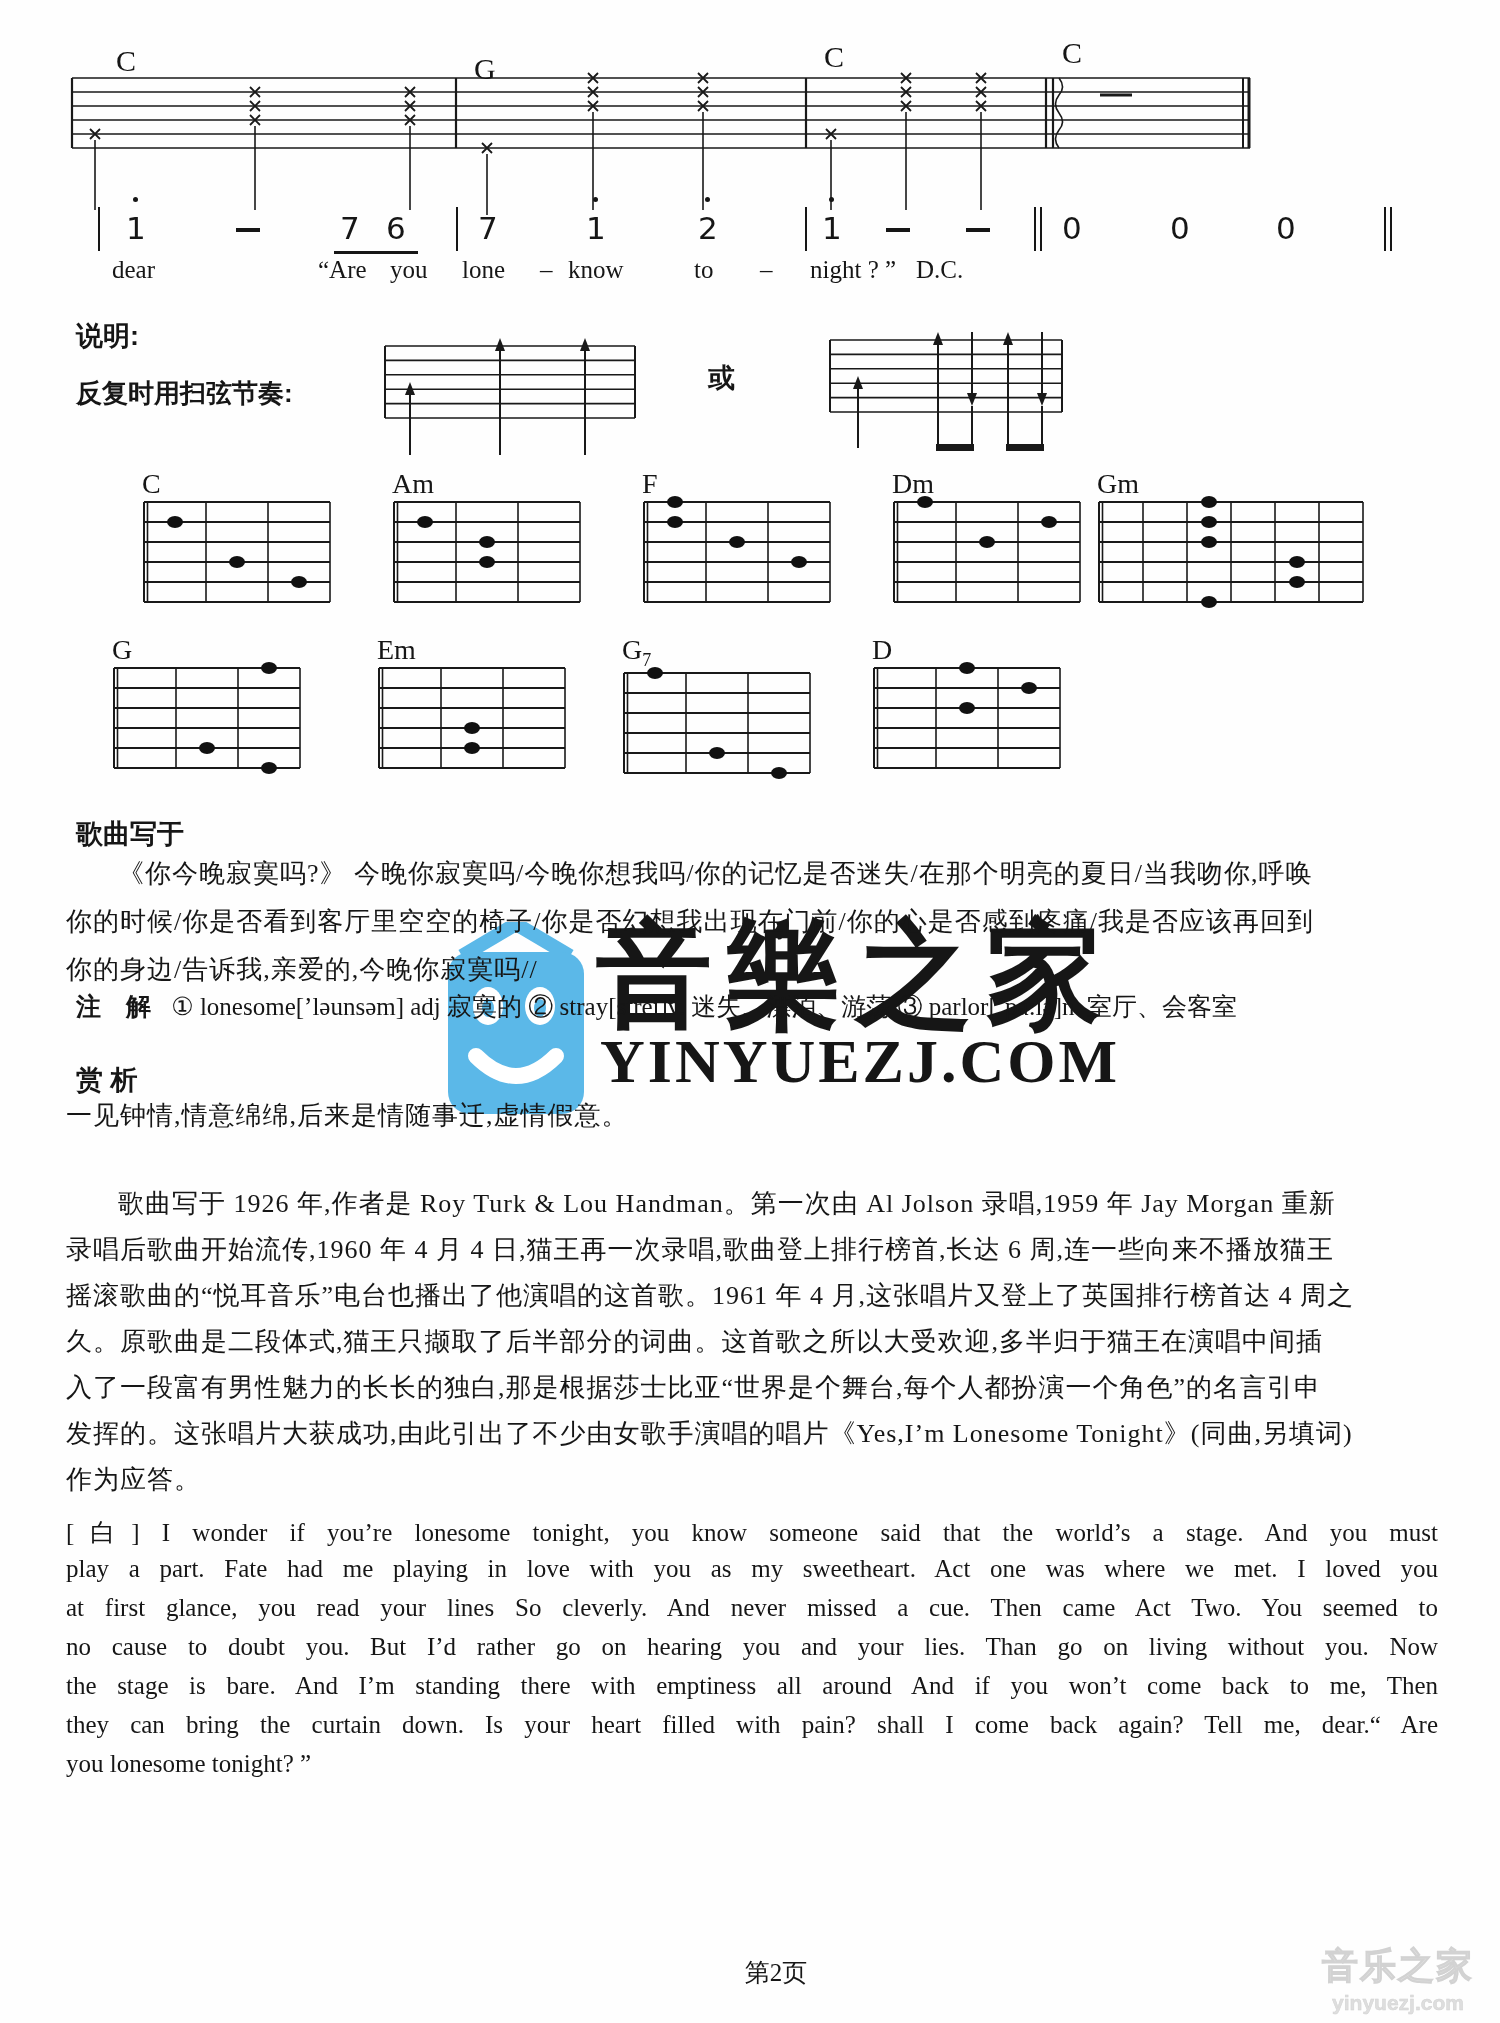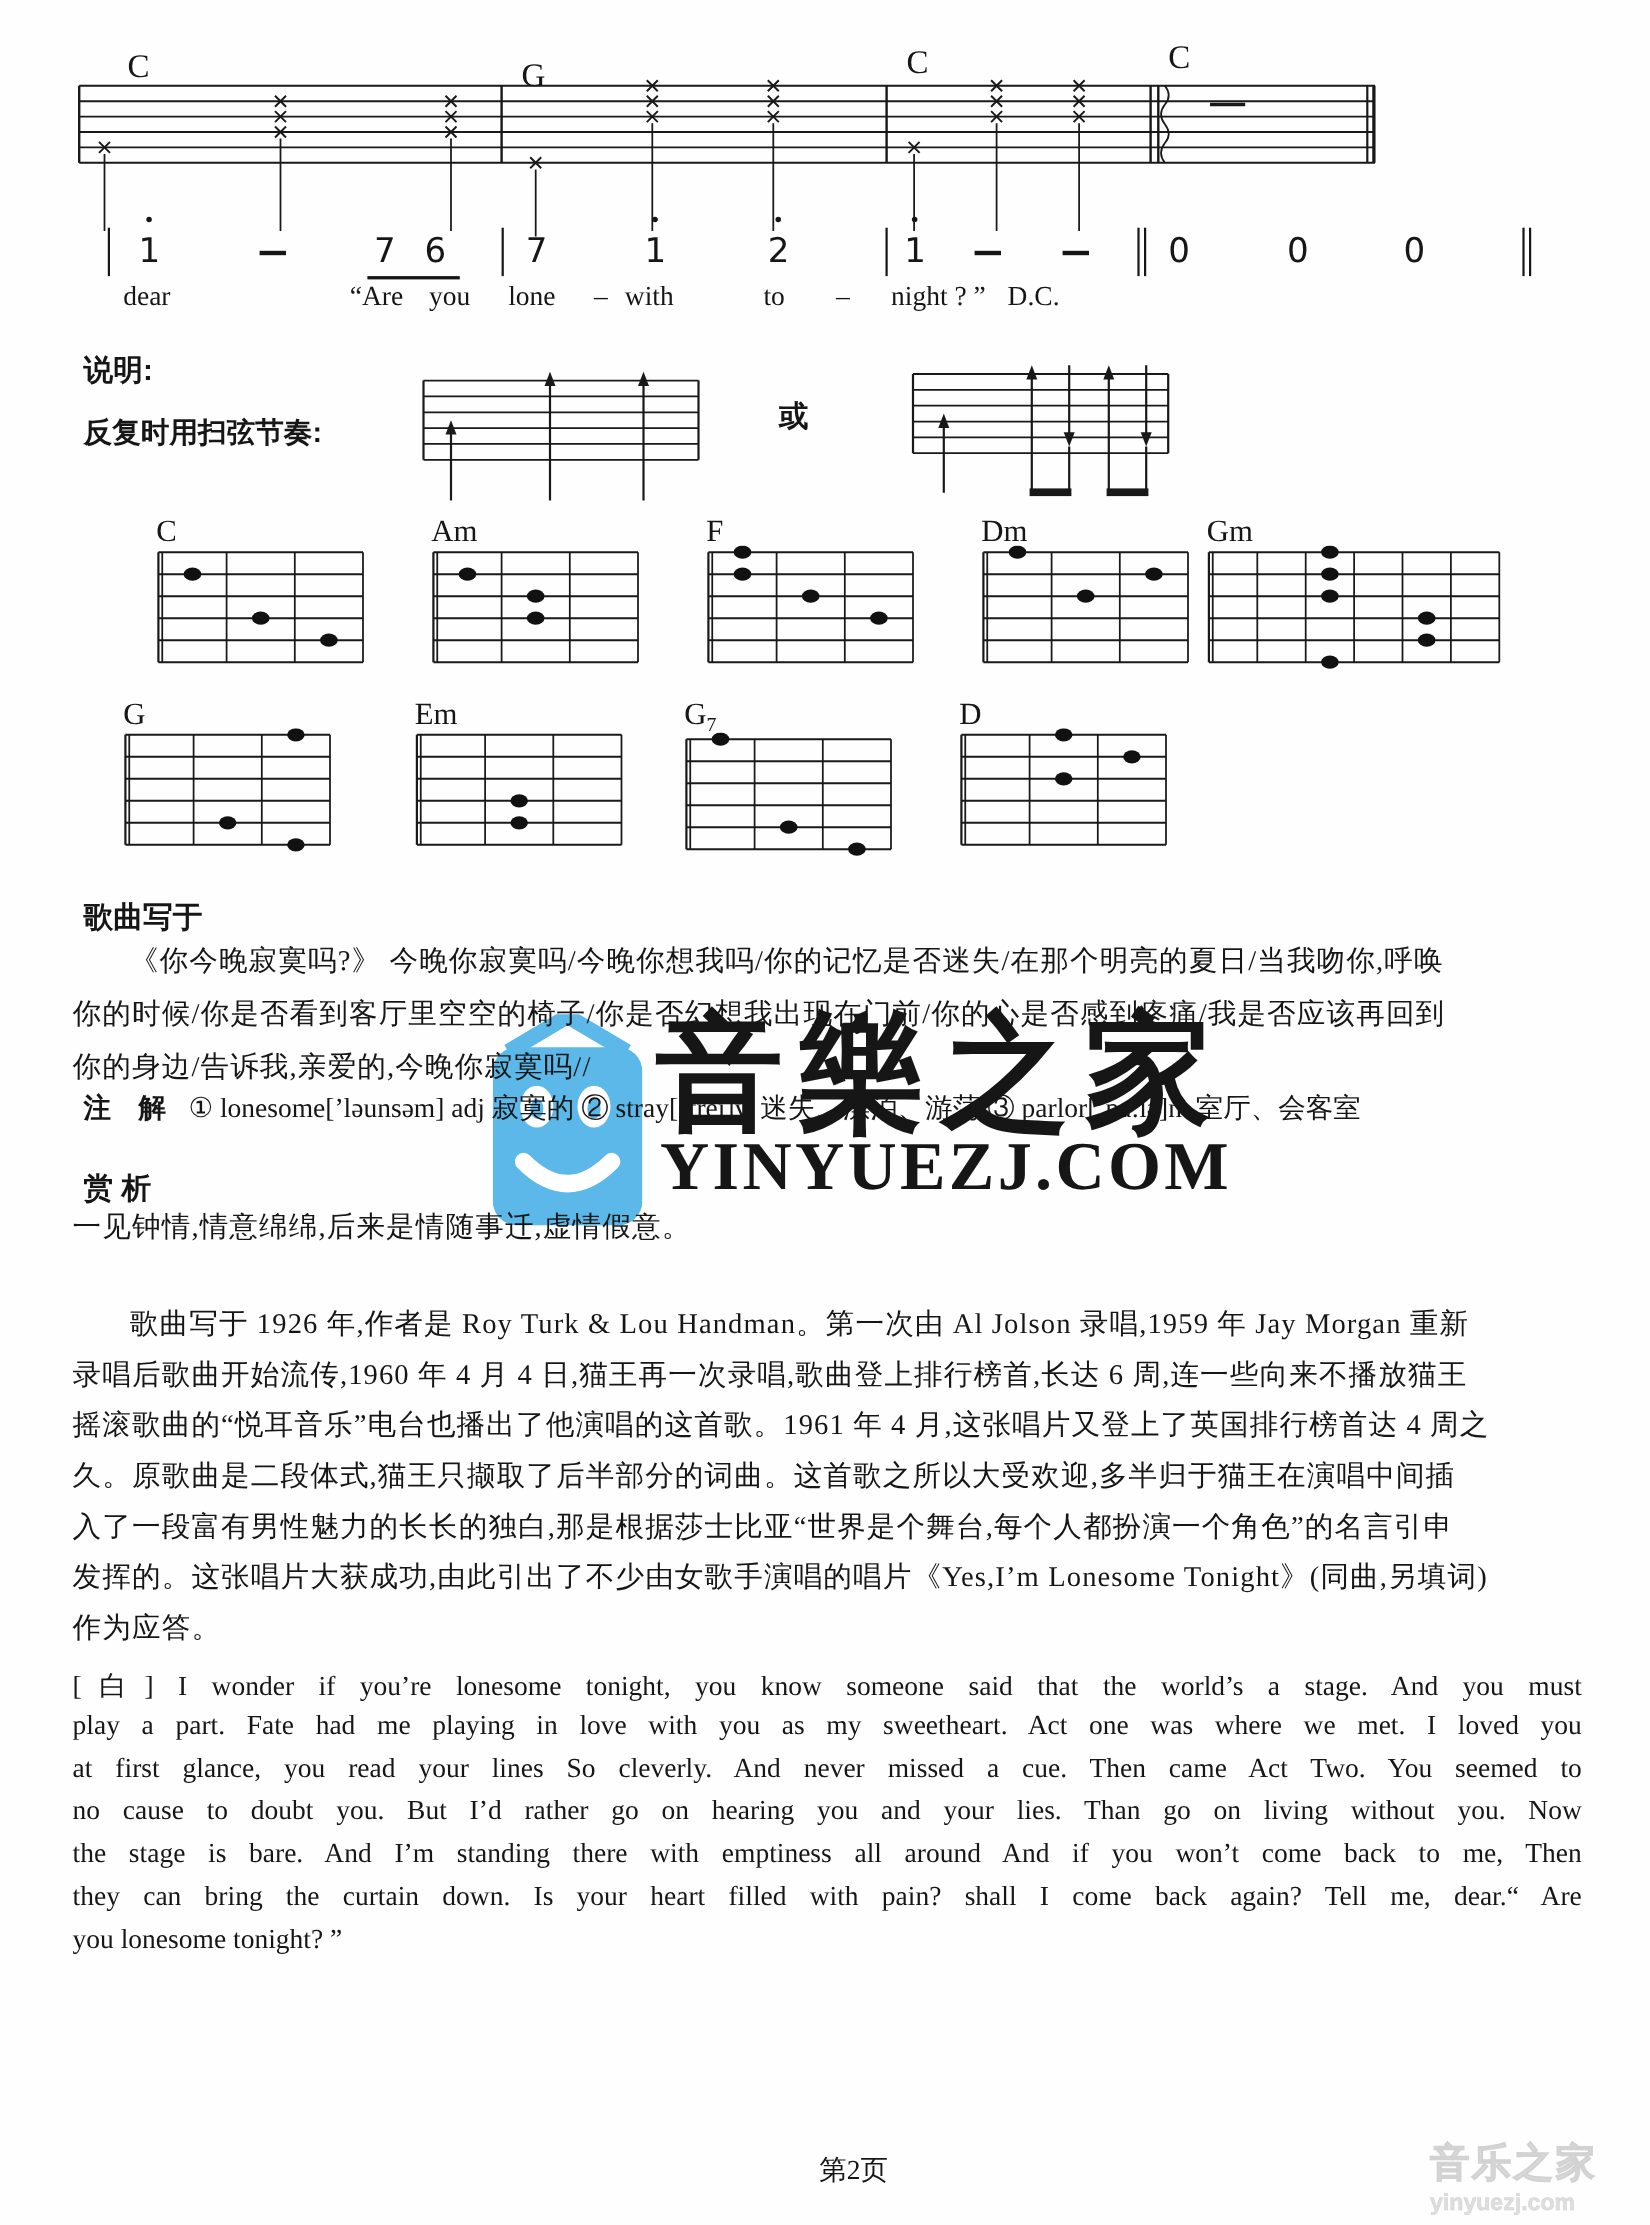--- a/index.html
+++ b/index.html
@@ -21,21 +21,21 @@
   .h-cn{font-family:"Liberation Sans",sans-serif;font-weight:bold;}
   
   .chord{position:absolute;}
   .chord .cname{font-size:28px;font-family:"Liberation Serif",serif;margin-left:2px;}
   .chord .cname sub{font-size:18px;}
   
   .cnline{height:46px;font-size:26px;letter-spacing:1px;white-space:nowrap;}
   .mono-line{height:39px;font-size:25px;text-align:justify;text-align-last:justify;}
   .mono-line.last{text-align-last:left;}
   .wm-cn{position:absolute;font-family:"Liberation Sans",sans-serif;font-weight:bold;}
-  .footer-logo{position:absolute;text-align:left;font-family:"Liberation Sans",sans-serif;font-weight:bold;}
+  .footer-logo{position:absolute;text-align:center;font-family:"Liberation Sans",sans-serif;font-weight:bold;}
 </style>
 </head>
 <body>
 
 <div id="page">
 
   <div class="layer-watermark">
     <svg class="abs" style="left:448px;top:922px;" width="136" height="192" viewBox="0 0 136 192">
       <path d="M14,34 L68,2 L122,34" fill="none" stroke="#5bb8e8" stroke-width="14" stroke-linejoin="round"></path>
       <rect x="0" y="30" width="136" height="162" rx="22" fill="#5bb8e8"></rect>
@@ -131,21 +131,21 @@
         <div class="jp-bar" style="left: 1384px;"></div>
         <div class="jp-bar" style="left: 1390px;"></div>
         <div class="jp-underline" style="left: 334px; top: 251px; width: 84px;"></div>
       </div>
     <div id="lyrics">
         <div class="lyric" style="left: 112px;">dear</div>
         <div class="lyric" style="left: 318px;">“Are</div>
         <div class="lyric" style="left: 390px;">you</div>
         <div class="lyric" style="left: 462px;">lone</div>
         <div class="lyric" style="left: 540px;">–</div>
-        <div class="lyric" style="left: 568px;">with</div>
+        <div class="lyric" style="left: 568px;">know</div>
         <div class="lyric" style="left: 694px;">to</div>
         <div class="lyric" style="left: 760px;">–</div>
         <div class="lyric" style="left: 810px;">night ? ”</div>
         <div class="lyric" style="left: 916px;">D.C.</div>
       </div>
 
     <div class="abs h-cn" style="left:76px;top:318px;font-size:27px;">说明:</div>
     <div class="abs h-cn" style="left:76px;top:376px;font-size:26px;">反复时用扫弦节奏:</div>
     <div class="abs h-cn" style="left:708px;top:360px;font-size:27px;">或</div>
     <svg id="strum-svg" class="abs" style="left:380px;top:330px;" width="700" height="135" viewBox="0 0 700 135">

